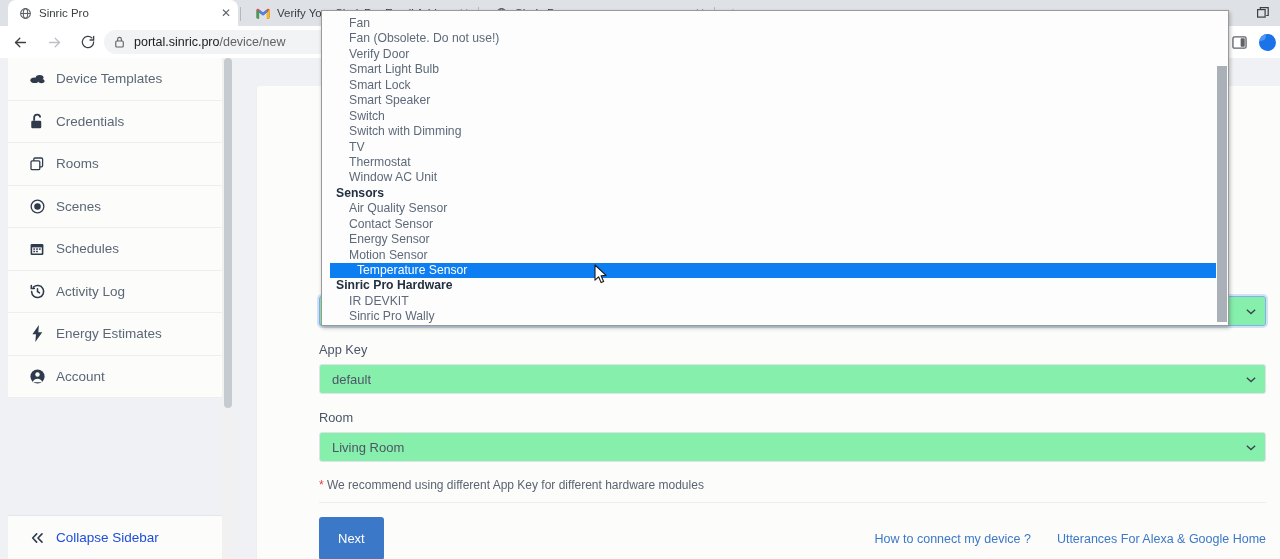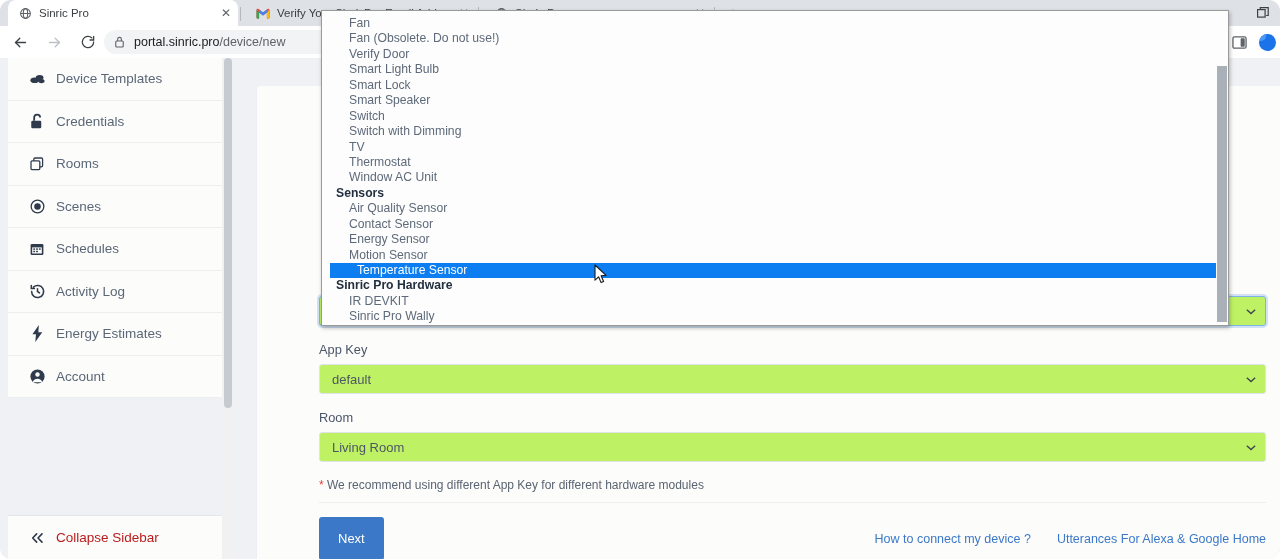--- a/index.html
+++ b/index.html
@@ -3,21 +3,21 @@
 <meta charset="utf-8">
 <style>
   * { box-sizing: border-box; }
   html, body {
     margin: 0; padding: 0;
     width: 1280px; height: 559px;
     overflow: hidden;
     font-family: "Liberation Sans", sans-serif;
     background: #ffffff;
   }
-  #app { position: relative; width: 1280px; height: 559px; overflow: hidden; border-radius: 11px; }
+  #app { position: relative; width: 1280px; height: 559px; overflow: hidden; }
 
   
   .chrome-tabstrip {
     position: absolute; left: 0; top: 0; width: 1280px; height: 26px;
     background: #dee1e6;
   }
   .tab {
     position: absolute; top: 0; height: 26px;
     display: flex; align-items: center;
     padding: 0 4px 0 10px;
@@ -106,21 +106,21 @@
   .side-item .s-ico {
     width: 30px; flex: 0 0 30px; display: flex; align-items: center; justify-content: center;
     color: #2f3b4c;
   }
   .side-item .s-lbl { padding-left: 4px; }
   .sidebar-spacer { background: #eff1f5; height: 124px; }
   .sidebar-footer {
     position: absolute; left: 0; bottom: 0; width: 222px; height: 44px;
     background: #fcfcfb; border-top: 1px solid #e3e6ea;
     display: flex; align-items: center; padding-left: 14px;
-    color: #b91c1c; font-size: 13.5px;
+    color: #1d4ed8; font-size: 13.5px;
   }
   .sidebar-footer .s-ico { width: 30px; flex: 0 0 30px; display:flex; align-items:center; justify-content:center; color:#2f3b4c;}
   .sidebar-footer .s-lbl { padding-left: 4px; }
 
   
   .page-scroll {
     position: absolute; left: 222px; top: 0; width: 12px; height: 501px;
     background: #f1f1f1;
   }
   .page-scroll .thumb {
@@ -140,21 +140,21 @@
     box-shadow: 0 1px 2px rgba(0,0,0,0.05);
   }
   .form-area { position: absolute; left: 62px; top: 210px; right: 14px; }
 
   .field-label {
     font-size: 12.8px; color: #4a5568; margin-bottom: 7px;
   }
   .select-box {
     position: relative; height: 30px; width: 100%;
     border: 1px solid #dfe3e8; border-radius: 3px;
-    background: #bef264;
+    background: #86efac;
     display: flex; align-items: center;
     padding: 0 26px 0 12px;
     font-size: 13px; color: #4d5665;
   }
   .select-box .caret {
     position: absolute; right: 9px; top: 0; bottom: 0;
     display: flex; align-items: center; color: #3c4250; font-size: 10px;
   }
   .select-box.focused {
     border: 1px solid #7eb3e6;

